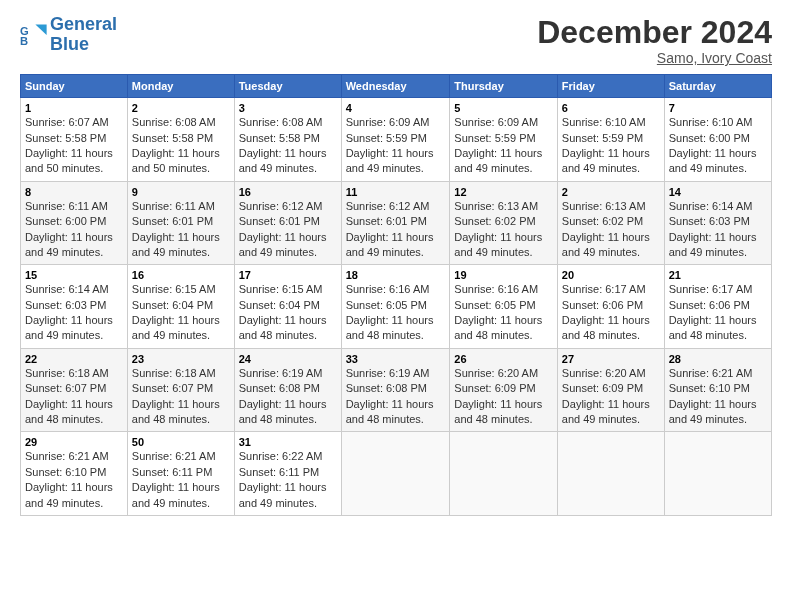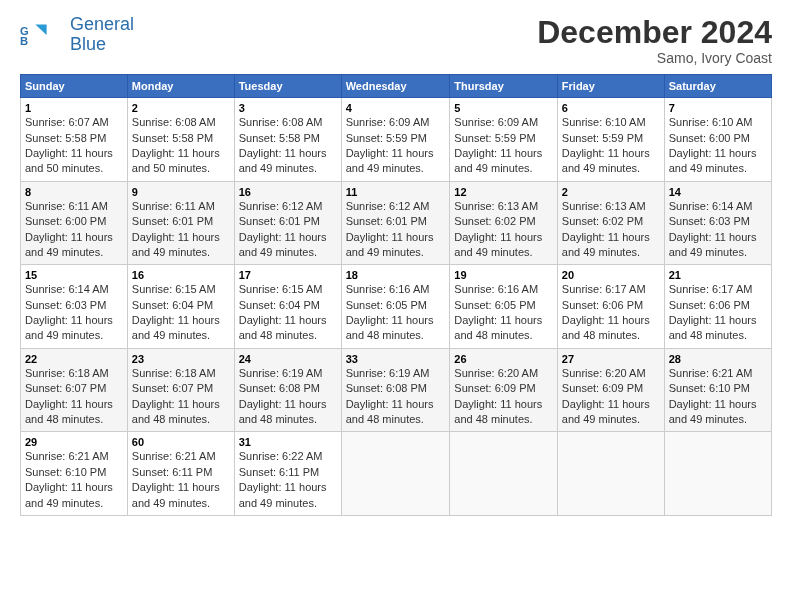--- a/index.html
+++ b/index.html
@@ -21,42 +21,42 @@
       justify-content: space-between;
       align-items: flex-start;
       margin-bottom: 8px;
     }
     .logo {
       display: flex;
       align-items: center;
     }
     .logo-text {
       font-size: 18px;
-      font-weight: normal;
+      font-weight: bold;
       color: #2c6fad;
       line-height: 1.1;
-      margin-left: 20px;
     }
     .logo-icon {
       width: 28px;
       height: 28px;
       margin-right: 2px;
     }
     .title-area {
       text-align: right;
     }
     .month-title {
       font-size: 32px;
       font-weight: bold;
       color: #333;
       line-height: 1.1;
     }
     .subtitle {
       font-size: 14px;
       color: #555;
+      text-decoration: underline;
     }
     .calendar {
       width: 100%;
       border-collapse: collapse;
       font-size: 9.5px;
     }
     .calendar th {
       background-color: #3a6ebf;
       color: white;
       padding: 5px 4px;
@@ -245,21 +245,21 @@
             <span class="day-num">28</span>
             <div class="day-info">Sunrise: 6:21 AM<br>Sunset: 6:10 PM<br>Daylight: 11 hours and 49 minutes.</div>
           </td>
         </tr>
         <tr>
           <td>
             <span class="day-num">29</span>
             <div class="day-info">Sunrise: 6:21 AM<br>Sunset: 6:10 PM<br>Daylight: 11 hours and 49 minutes.</div>
           </td>
           <td>
-            <span class="day-num">60</span>
+            <span class="day-num">50</span>
             <div class="day-info">Sunrise: 6:21 AM<br>Sunset: 6:11 PM<br>Daylight: 11 hours and 49 minutes.</div>
           </td>
           <td>
             <span class="day-num">31</span>
             <div class="day-info">Sunrise: 6:22 AM<br>Sunset: 6:11 PM<br>Daylight: 11 hours and 49 minutes.</div>
           </td>
           <td class="empty-cell"></td>
           <td class="empty-cell"></td>
           <td class="empty-cell"></td>
           <td class="empty-cell"></td>

